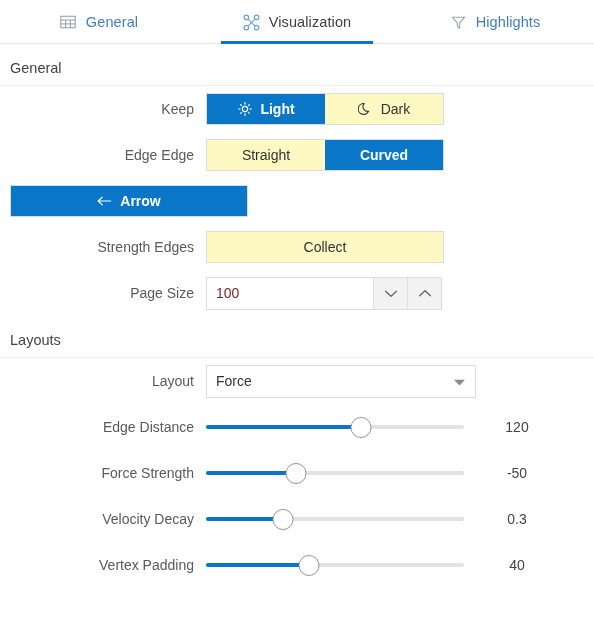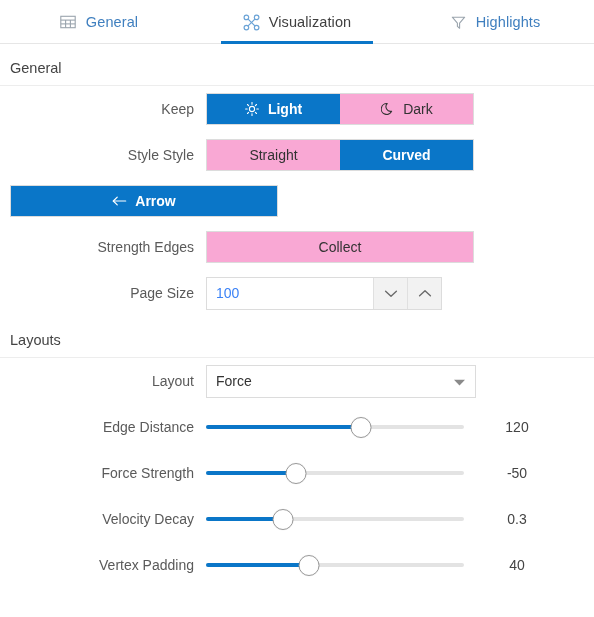--- a/index.html
+++ b/index.html
@@ -81,34 +81,34 @@
     text-align: right;
     padding-right: 12px;
     font-size: 14px;
     color: #5a5a5a;
     white-space: nowrap;
   }
 
   
   .seg {
     display: flex;
-    width: 268px;
+    width: 238px;
     height: 32px;
     border: 1px solid #dcdcdc;
     background: #fff;
   }
   .seg-btn {
     flex: 1 1 0;
     display: flex;
     align-items: center;
     justify-content: center;
     gap: 8px;
     font-size: 14px;
     color: #333;
-    background: #f9a8d4;
+    background: #fef9c3;
     cursor: pointer;
     user-select: none;
   }
   .seg-btn.on {
     background: #0a76c8;
     color: #ffffff;
     font-weight: bold;
   }
   .seg-icon {
     display: inline-flex;
@@ -124,21 +124,21 @@
     height: 33px;
     border: 1px solid #dcdcdc;
     background: #fff;
   }
   .spinner-value {
     flex: 1 1 auto;
     display: flex;
     align-items: center;
     padding-left: 9px;
     font-size: 14px;
-    color: #3b82f6;
+    color: #7f1d1d;
   }
   .spin-btn {
     width: 34px;
     display: flex;
     align-items: center;
     justify-content: center;
     background: #f2f2f2;
     border-left: 1px solid #e0e0e0;
     color: #6b6b6b;
     cursor: pointer;
@@ -275,21 +275,21 @@
         <svg width="14" height="14" viewBox="0 0 14 14" fill="none" stroke="currentColor" stroke-width="1.1" stroke-linejoin="round">
           <path d="M10.6 9.2 A5.4 5.4 0 1 1 6.2 1.6 A4.6 4.6 0 0 0 10.6 9.2 Z"></path>
         </svg>
       </span>
       <span>Dark</span>
     </div>
   </div>
 </div>
 
 <div class="row">
-  <div class="row-label">Style Style</div>
+  <div class="row-label">Edge Edge</div>
   <div class="seg">
     <div class="seg-btn">
       <span>Straight</span>
     </div>
     <div class="seg-btn on">
       <span>Curved</span>
     </div>
   </div>
 </div>
 

